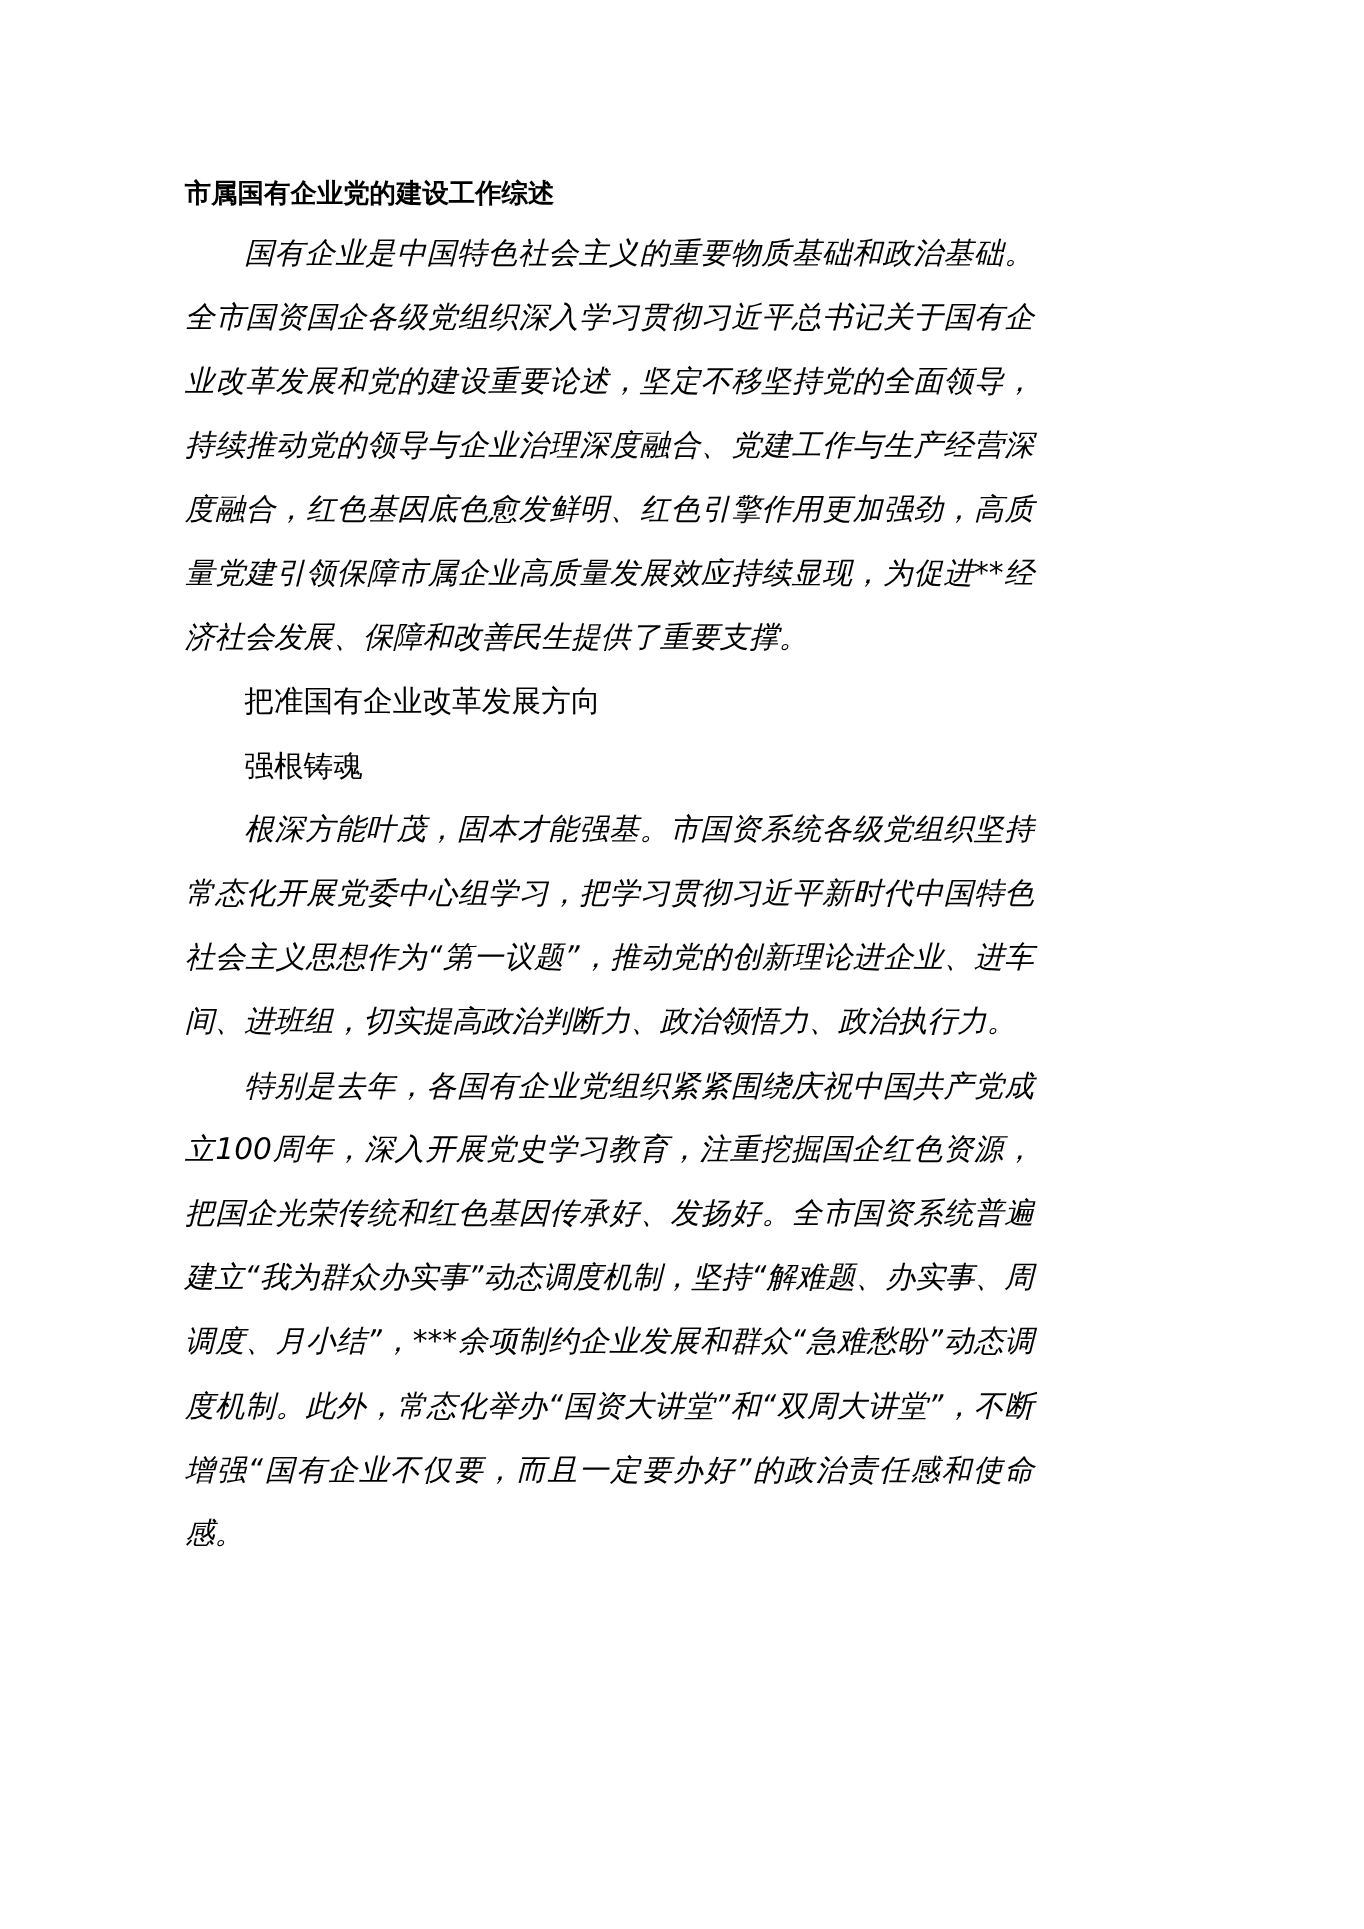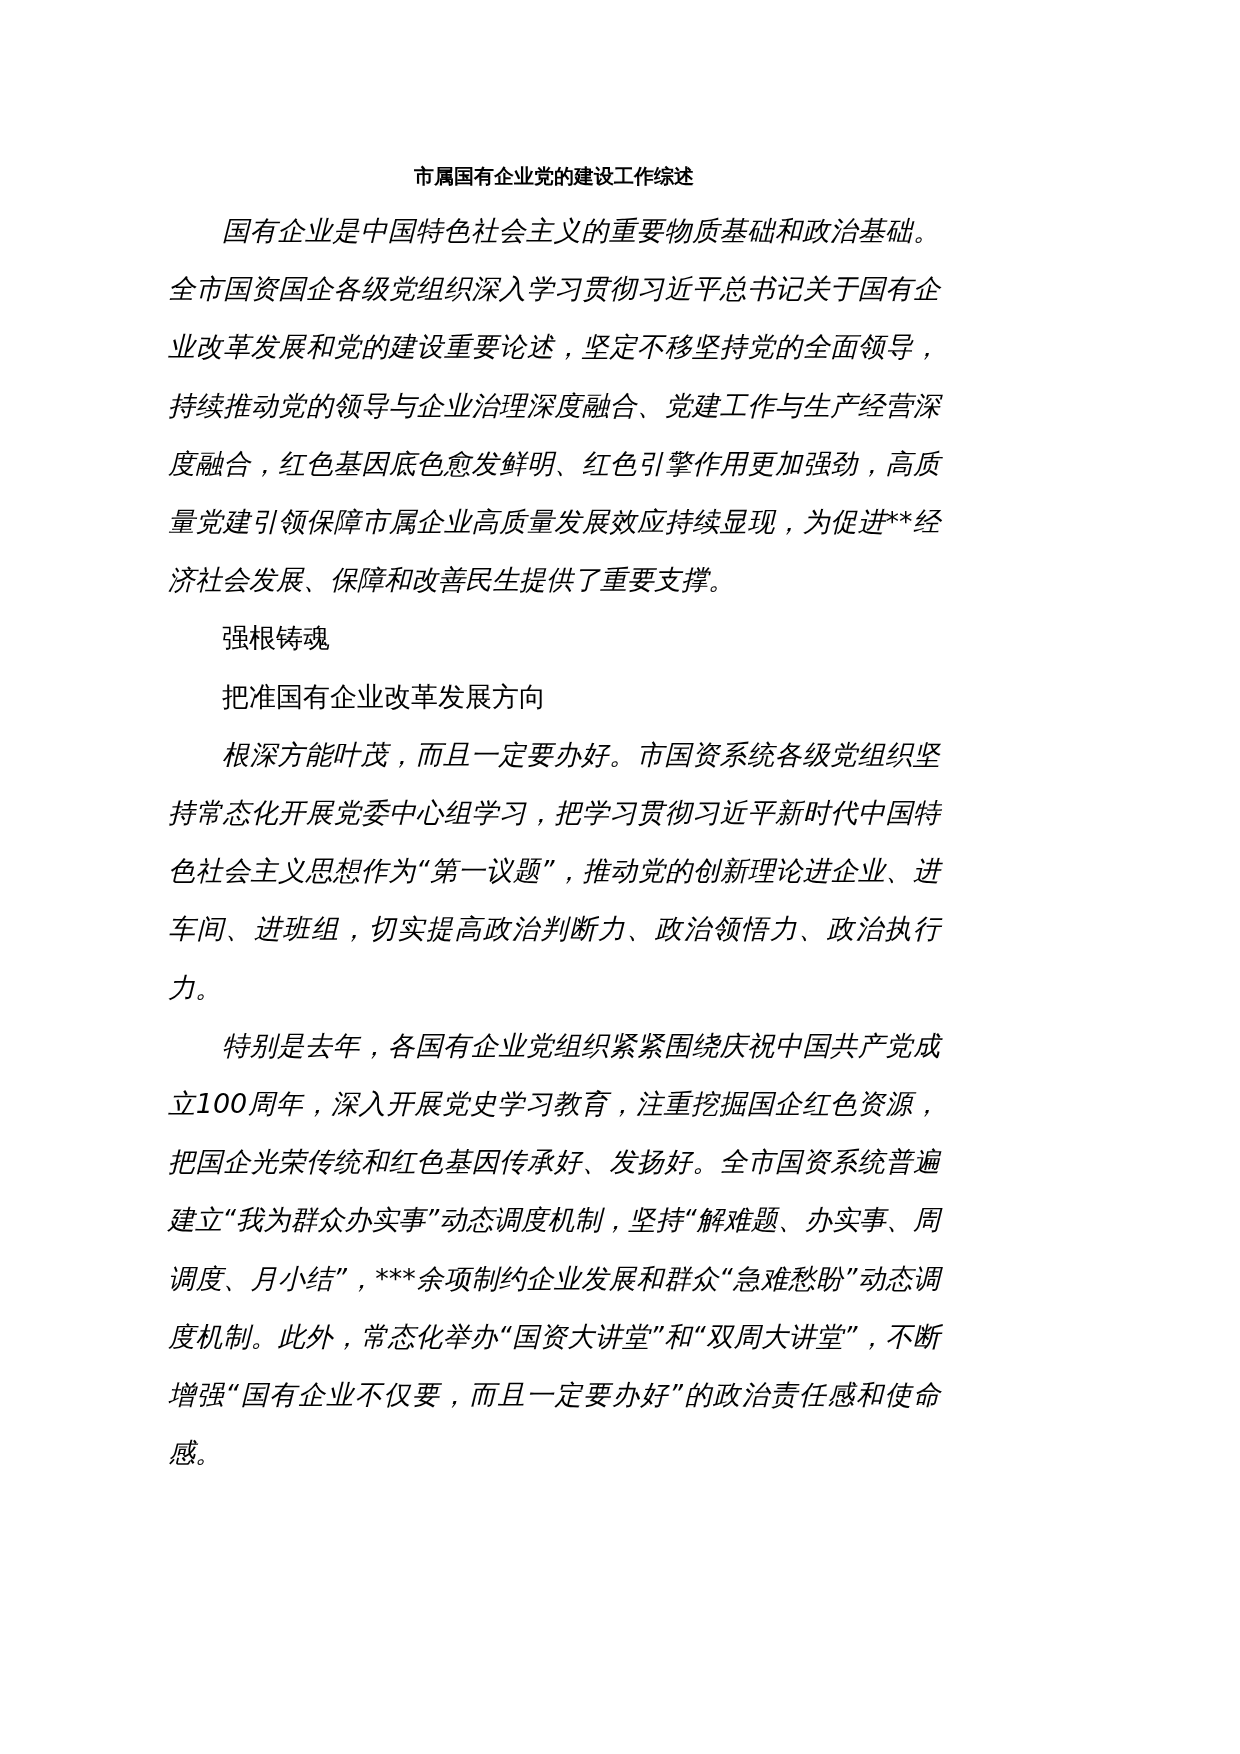--- a/index.html
+++ b/index.html
@@ -16,23 +16,23 @@
       font-family: "DejaVu Sans", "Liberation Sans", sans-serif;
     }
     .page {
       position: absolute;
       left: 168px;
       top: 150px;
       width: 772px;
     }
     .title {
       font-weight: bold;
-      font-size: 20px;
+      font-size: 24px;
       line-height: 52px;
-      text-align: center;
+      text-align: left;
       margin: 0;
       letter-spacing: 0px;
     }
     .para {
       font-size: 27px;
       line-height: 58.2px;
       margin: 0;
       text-indent: 54px;
       text-align: justify;
       text-justify: inter-character;
@@ -45,17 +45,17 @@
       margin: 0;
       text-indent: 54px;
     }
   </style>
 </head>
 <body>
 
 <div class="page">
   <h1 class="title">市属国有企业党的建设工作综述</h1>
   <p class="para">国有企业是中国特色社会主义的重要物质基础和政治基础。全市国资国企各级党组织深入学习贯彻习近平总书记关于国有企业改革发展和党的建设重要论述，坚定不移坚持党的全面领导，持续推动党的领导与企业治理深度融合、党建工作与生产经营深度融合，红色基因底色愈发鲜明、红色引擎作用更加强劲，高质量党建引领保障市属企业高质量发展效应持续显现，为促进**经济社会发展、保障和改善民生提供了重要支撑。</p>
+  <p class="heading">把准国有企业改革发展方向</p>
   <p class="heading">强根铸魂</p>
-  <p class="heading">把准国有企业改革发展方向</p>
-  <p class="para">根深方能叶茂，而且一定要办好。市国资系统各级党组织坚持常态化开展党委中心组学习，把学习贯彻习近平新时代中国特色社会主义思想作为“第一议题”，推动党的创新理论进企业、进车间、进班组，切实提高政治判断力、政治领悟力、政治执行力。</p>
+  <p class="para">根深方能叶茂，固本才能强基。市国资系统各级党组织坚持常态化开展党委中心组学习，把学习贯彻习近平新时代中国特色社会主义思想作为“第一议题”，推动党的创新理论进企业、进车间、进班组，切实提高政治判断力、政治领悟力、政治执行力。</p>
   <p class="para">特别是去年，各国有企业党组织紧紧围绕庆祝中国共产党成立100周年，深入开展党史学习教育，注重挖掘国企红色资源，把国企光荣传统和红色基因传承好、发扬好。全市国资系统普遍建立“我为群众办实事”动态调度机制，坚持“解难题、办实事、周调度、月小结”，***余项制约企业发展和群众“急难愁盼”动态调度机制。此外，常态化举办“国资大讲堂”和“双周大讲堂”，不断增强“国有企业不仅要，而且一定要办好”的政治责任感和使命感。</p>
 </div>
 
 </body></html>

